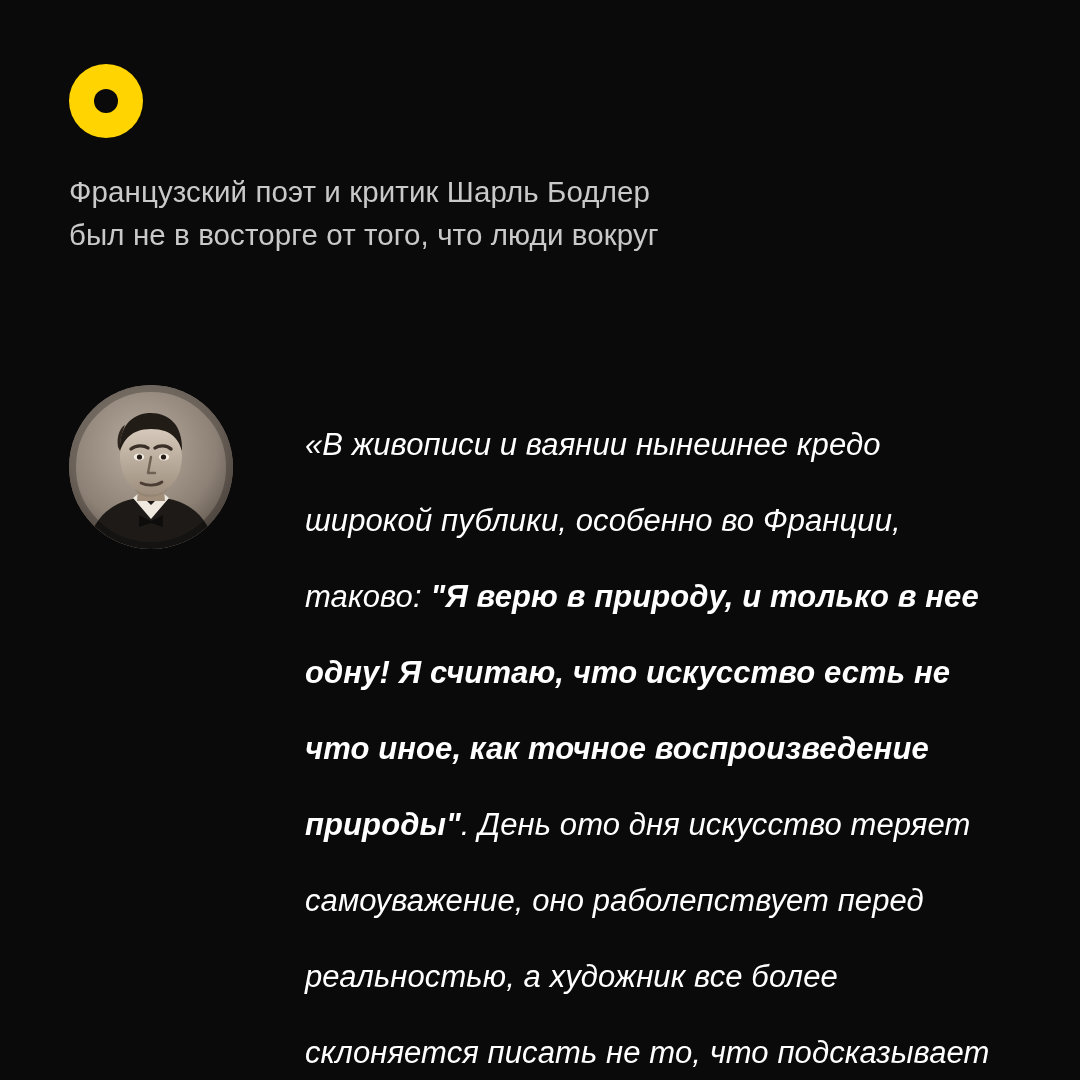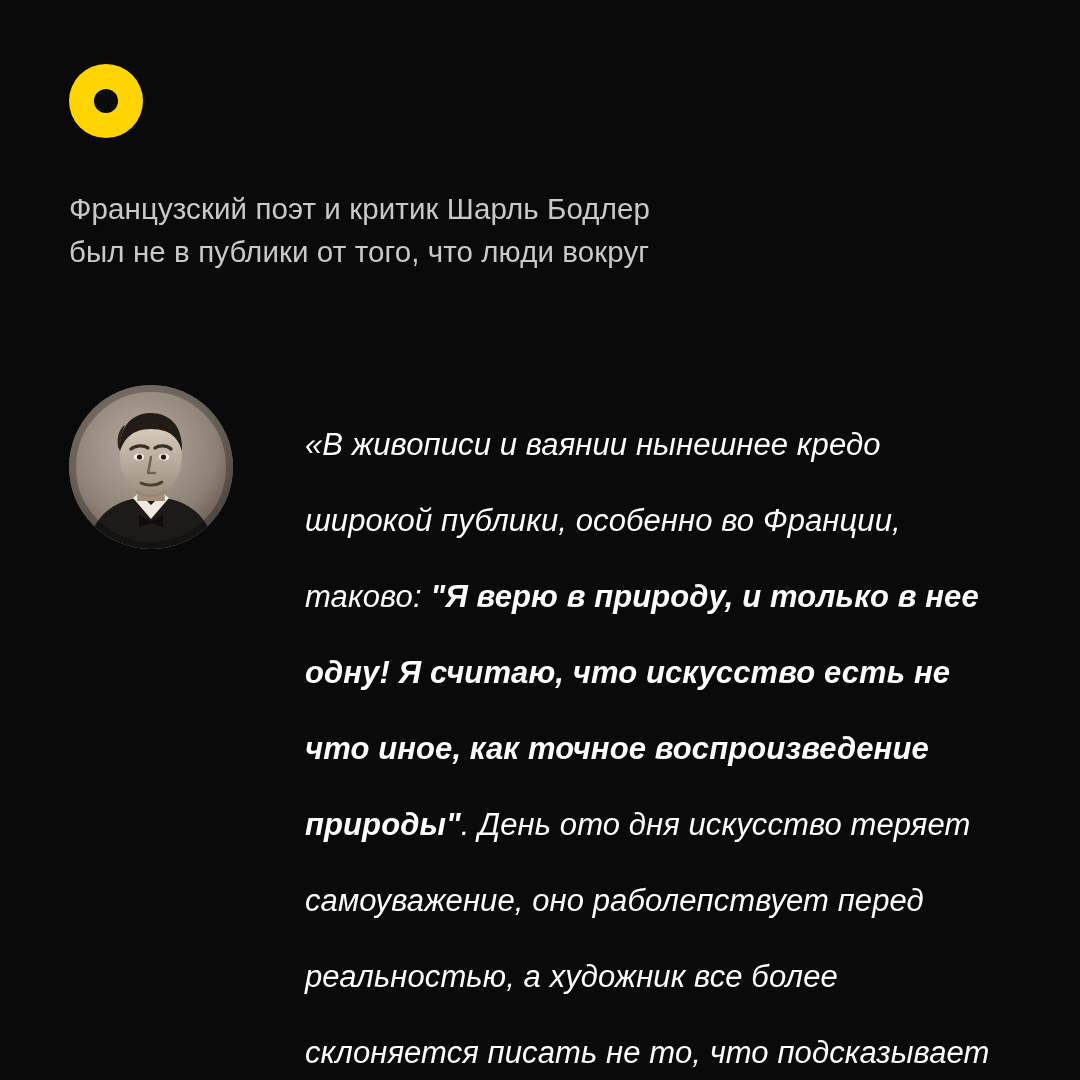--- a/index.html
+++ b/index.html
@@ -38,21 +38,21 @@
     width: 24px;
     height: 24px;
     border-radius: 50%;
     background: #0a0a0a;
   }
 
   
   .intro {
     position: absolute;
     left: 69px;
-    top: 187px;
+    top: 170px;
     width: 900px;
     color: #c9c9c9;
     font-size: 29.5px;
     line-height: 43px;
     font-weight: 400;
     letter-spacing: 0.1px;
   }
   .intro-line {
     display: block;
     white-space: nowrap;
@@ -103,21 +103,21 @@
 <body>
 
 <div class="slide">
 
   <div class="logo">
     <div class="logo-hole"></div>
   </div>
 
   <div class="intro">
     <span class="intro-line">Французский поэт и критик Шарль Бодлер</span>
-    <span class="intro-line">был не в публики от того, что люди вокруг</span>
+    <span class="intro-line">был не в восторге от того, что люди вокруг</span>
   </div>
 
   <div class="quote-wrap">
 
     <div class="portrait">
       <svg viewBox="0 0 164 164" xmlns="http://www.w3.org/2000/svg" aria-hidden="true">
         <defs>
           <clipPath id="circ">
               <circle cx="82" cy="82" r="82"></circle>
             </clipPath>

